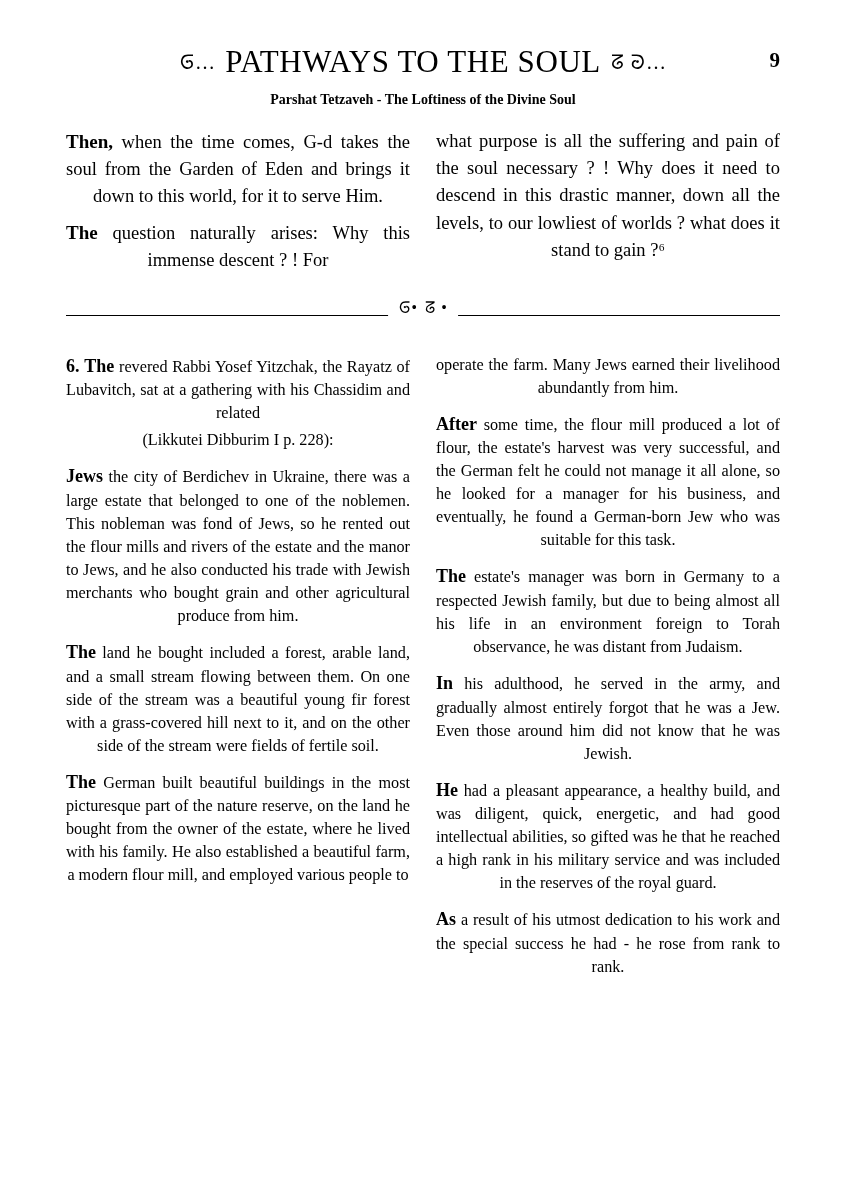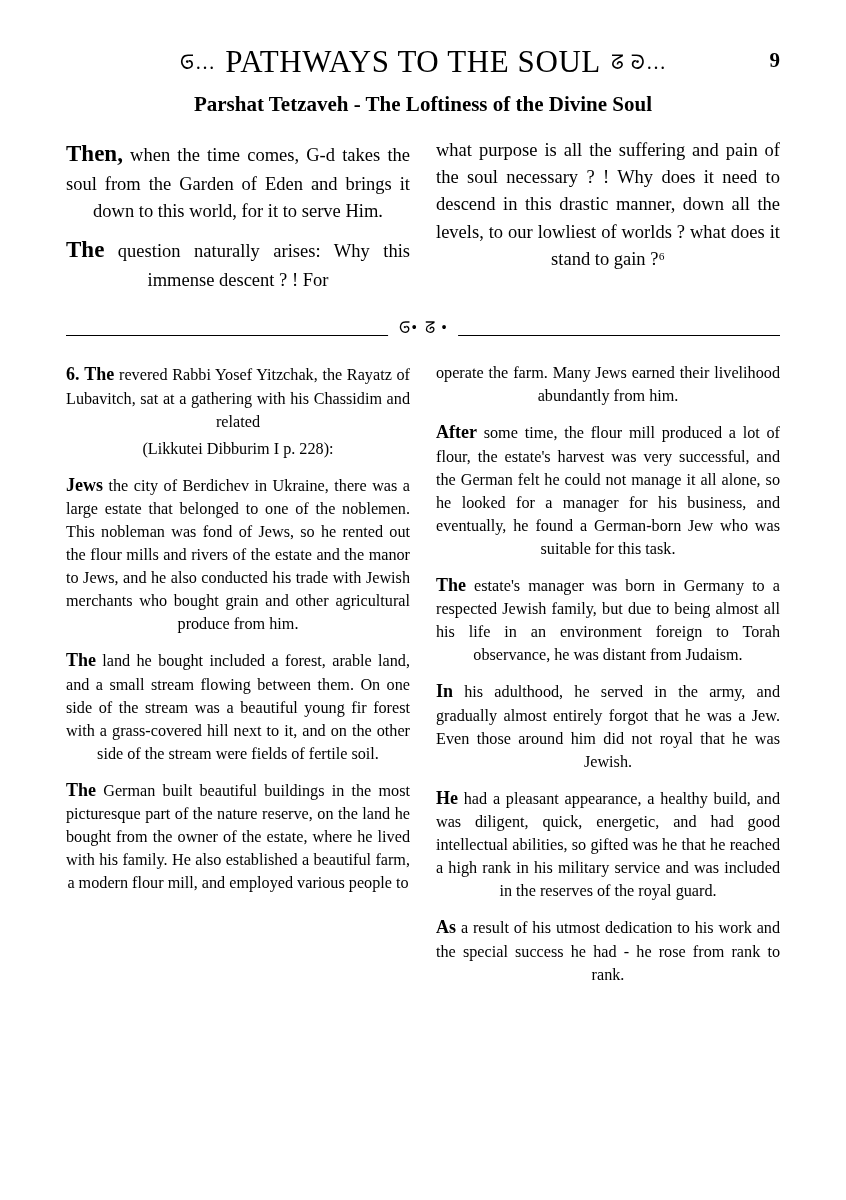--- a/index.html
+++ b/index.html
@@ -50,21 +50,21 @@
   .orn.left { transform: scaleX(-1); }
   .page-number {
     position: absolute;
     right: 0px;
     top: 48px;
     font-size: 21px;
     font-weight: bold;
   }
   .subtitle {
     margin-top: 12px;
-    font-size: 21px;
+    font-size: 14px;
     font-weight: bold;
     text-align: center;
   }
 
   
   .main-cols {
     display: flex;
     margin-top: 20px;
     gap: 26px;
   }
@@ -72,21 +72,21 @@
     width: 50%;
   }
   .main-cols p {
     margin: 0 0 8px 0;
     font-size: 18.5px;
     line-height: 1.47;
     text-align: justify;
     text-align-last: center;
   }
   .main-cols p .lead {
-    font-size: 23px;
+    font-size: 19px;
     font-weight: bold;
   }
   .main-cols .col.right p:first-child {
     text-indent: 0;
   }
 
   
   .banner {
     margin-top: 18px;
     position: relative;
@@ -116,21 +116,21 @@
     font-style: italic;
     font-size: 20px;
     font-weight: bold;
     letter-spacing: 0.5px;
   }
   .banner .orn { font-size: 16px; }
 
   
   .comm-cols {
     display: flex;
-    margin-top: 12px;
+    margin-top: 24px;
     gap: 26px;
   }
   .comm-cols .col { width: 50%; }
   .comm-cols p {
     margin: 0 0 12px 0;
     font-size: 16.2px;
     line-height: 1.42;
     text-align: justify;
     text-align-last: center;
   }
@@ -204,21 +204,21 @@
       <p>
         <span>operate the farm. Many Jews earned their livelihood abundantly from him.</span>
       </p>
       <p>
         <span class="lead">After</span><span> some time, the flour mill produced a lot of flour, the estate's harvest was very successful, and the German felt he could not manage it all alone, so he looked for a manager for his business, and eventually, he found a German-born Jew who was suitable for this task.</span>
       </p>
       <p>
         <span class="lead">The</span><span> estate's manager was born in Germany to a respected Jewish family, but due to being almost all his life in an environment foreign to Torah observance, he was distant from Judaism.</span>
       </p>
       <p>
-        <span class="lead">In</span><span> his adulthood, he served in the army, and gradually almost entirely forgot that he was a Jew. Even those around him did not royal that he was Jewish.</span>
+        <span class="lead">In</span><span> his adulthood, he served in the army, and gradually almost entirely forgot that he was a Jew. Even those around him did not know that he was Jewish.</span>
       </p>
       <p>
         <span class="lead">He</span><span> had a pleasant appearance, a healthy build, and was diligent, quick, energetic, and had good intellectual abilities, so gifted was he that he reached a high rank in his military service and was included in the reserves of the royal guard.</span>
       </p>
       <p>
         <span class="lead">As</span><span> a result of his utmost dedication to his work and the special success he had - he rose from rank to rank.</span>
       </p>
     </div>
   </div>
 

